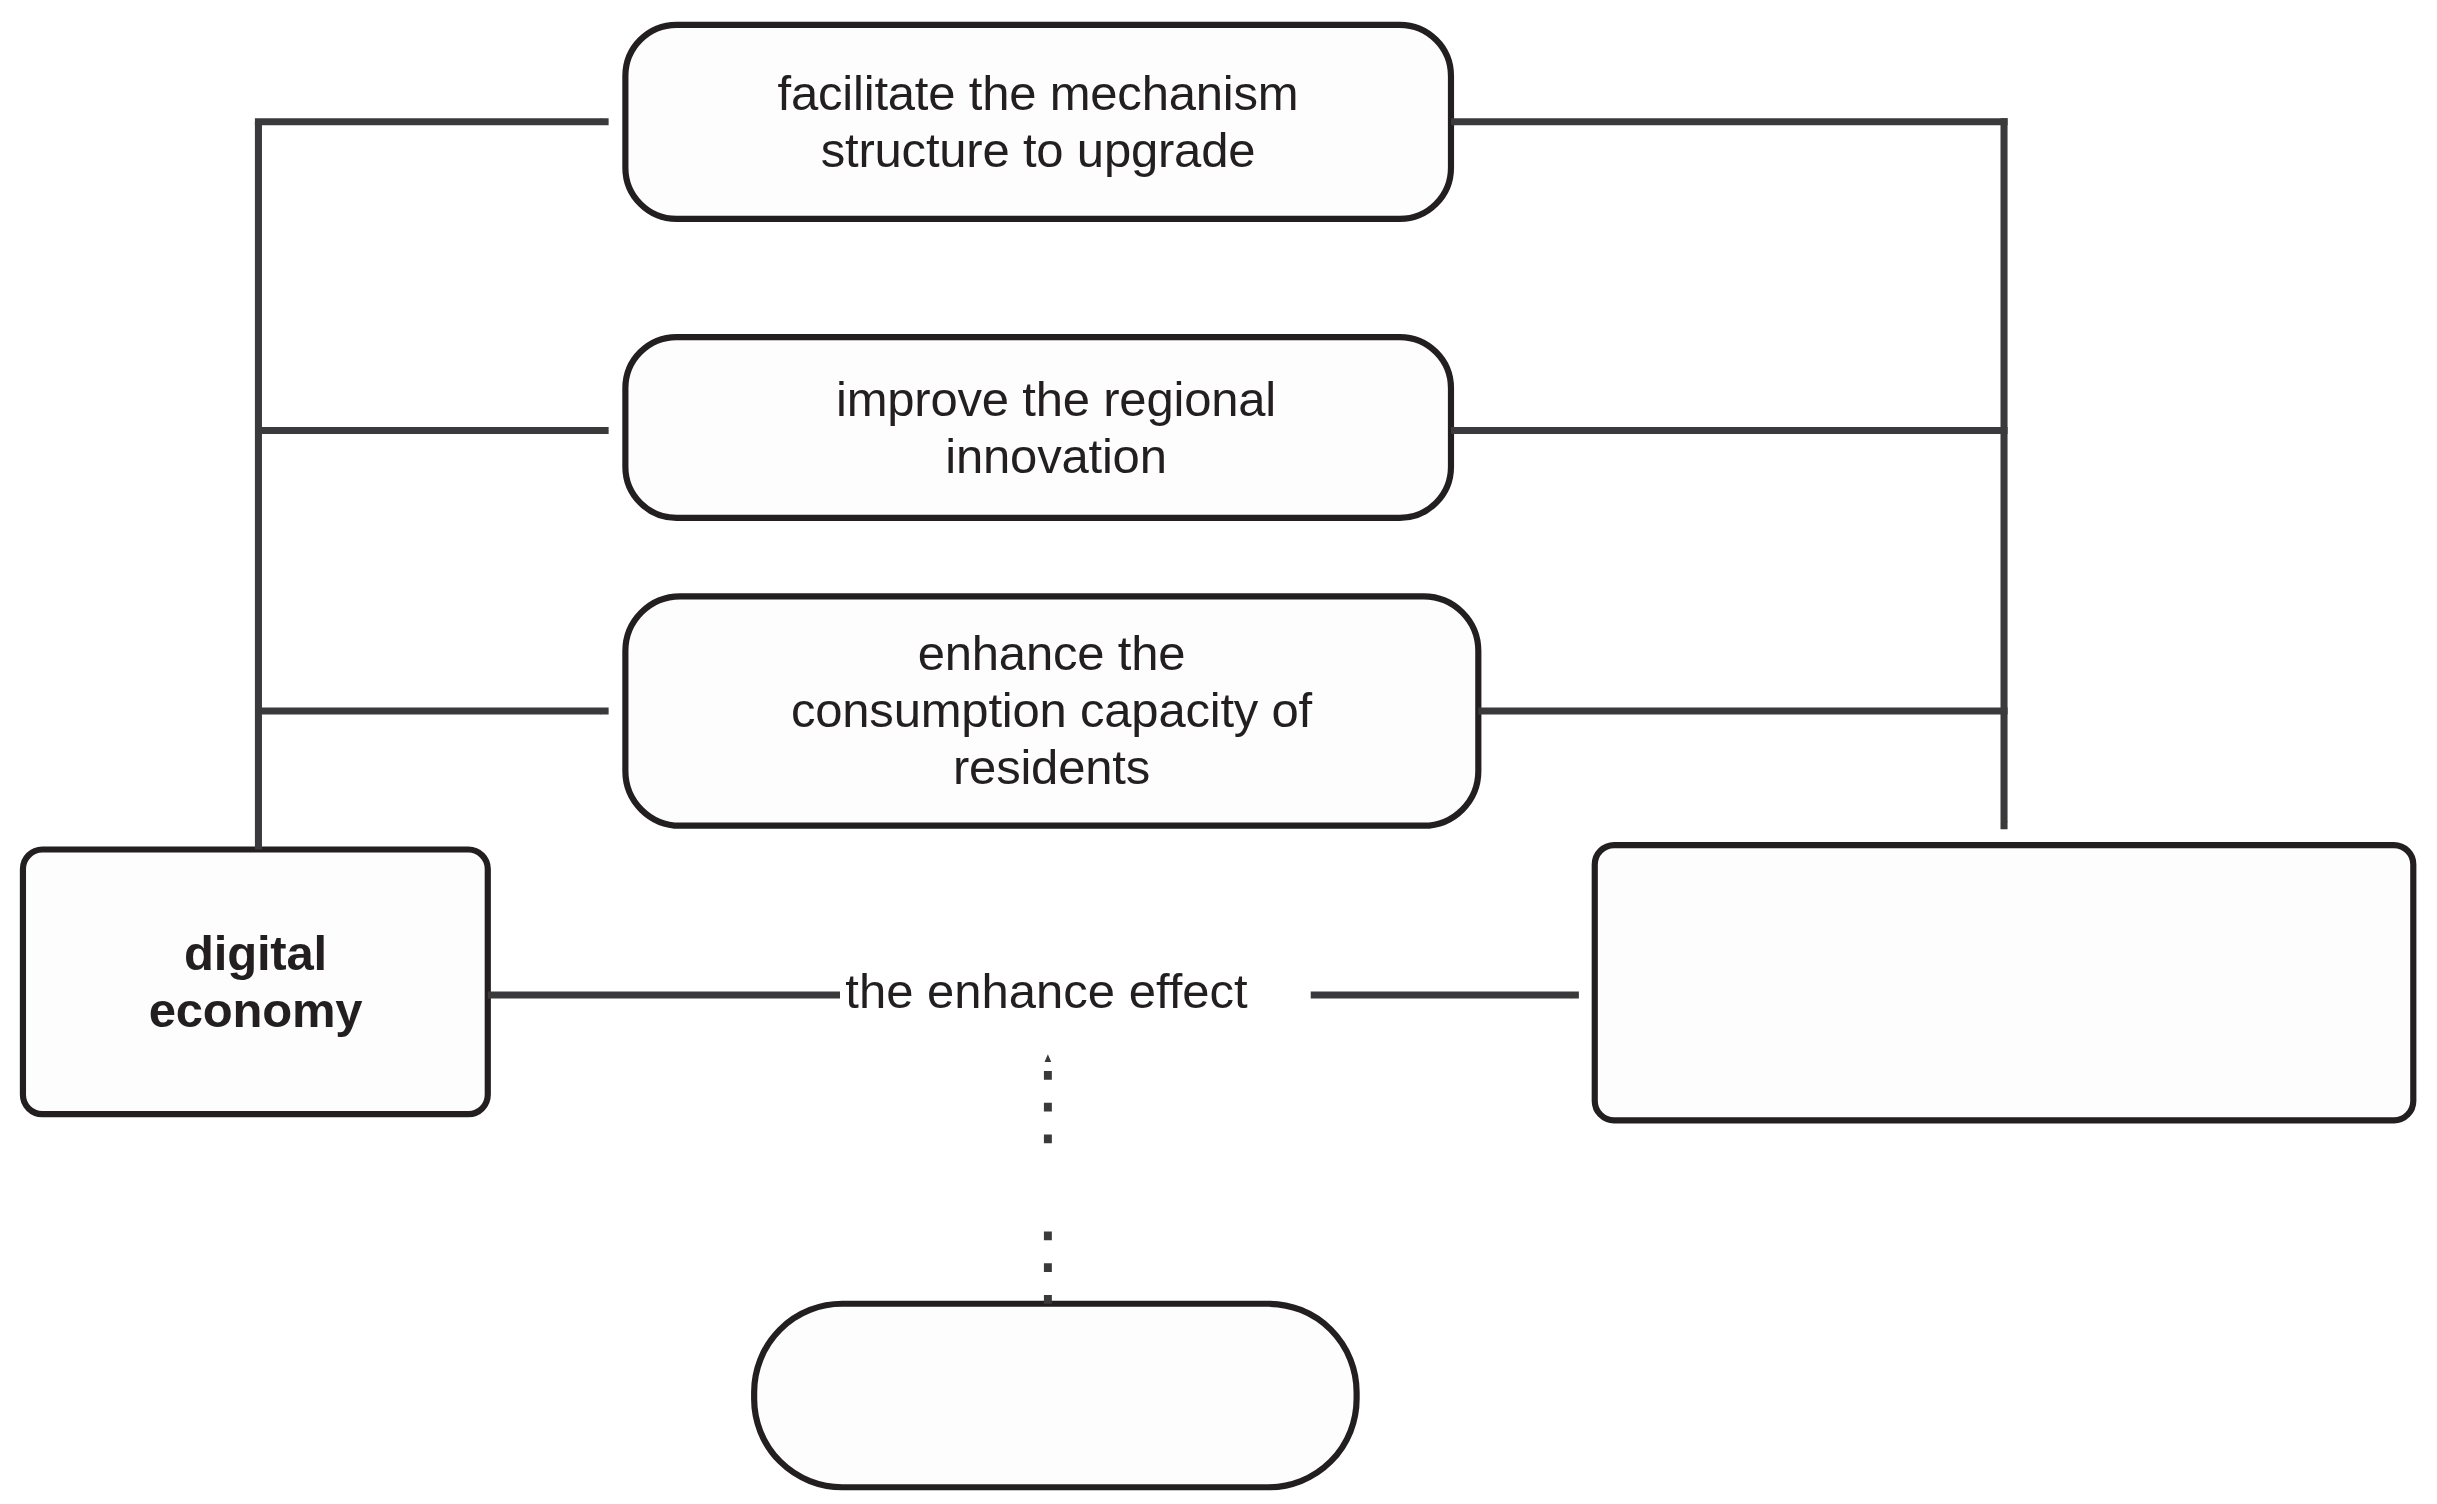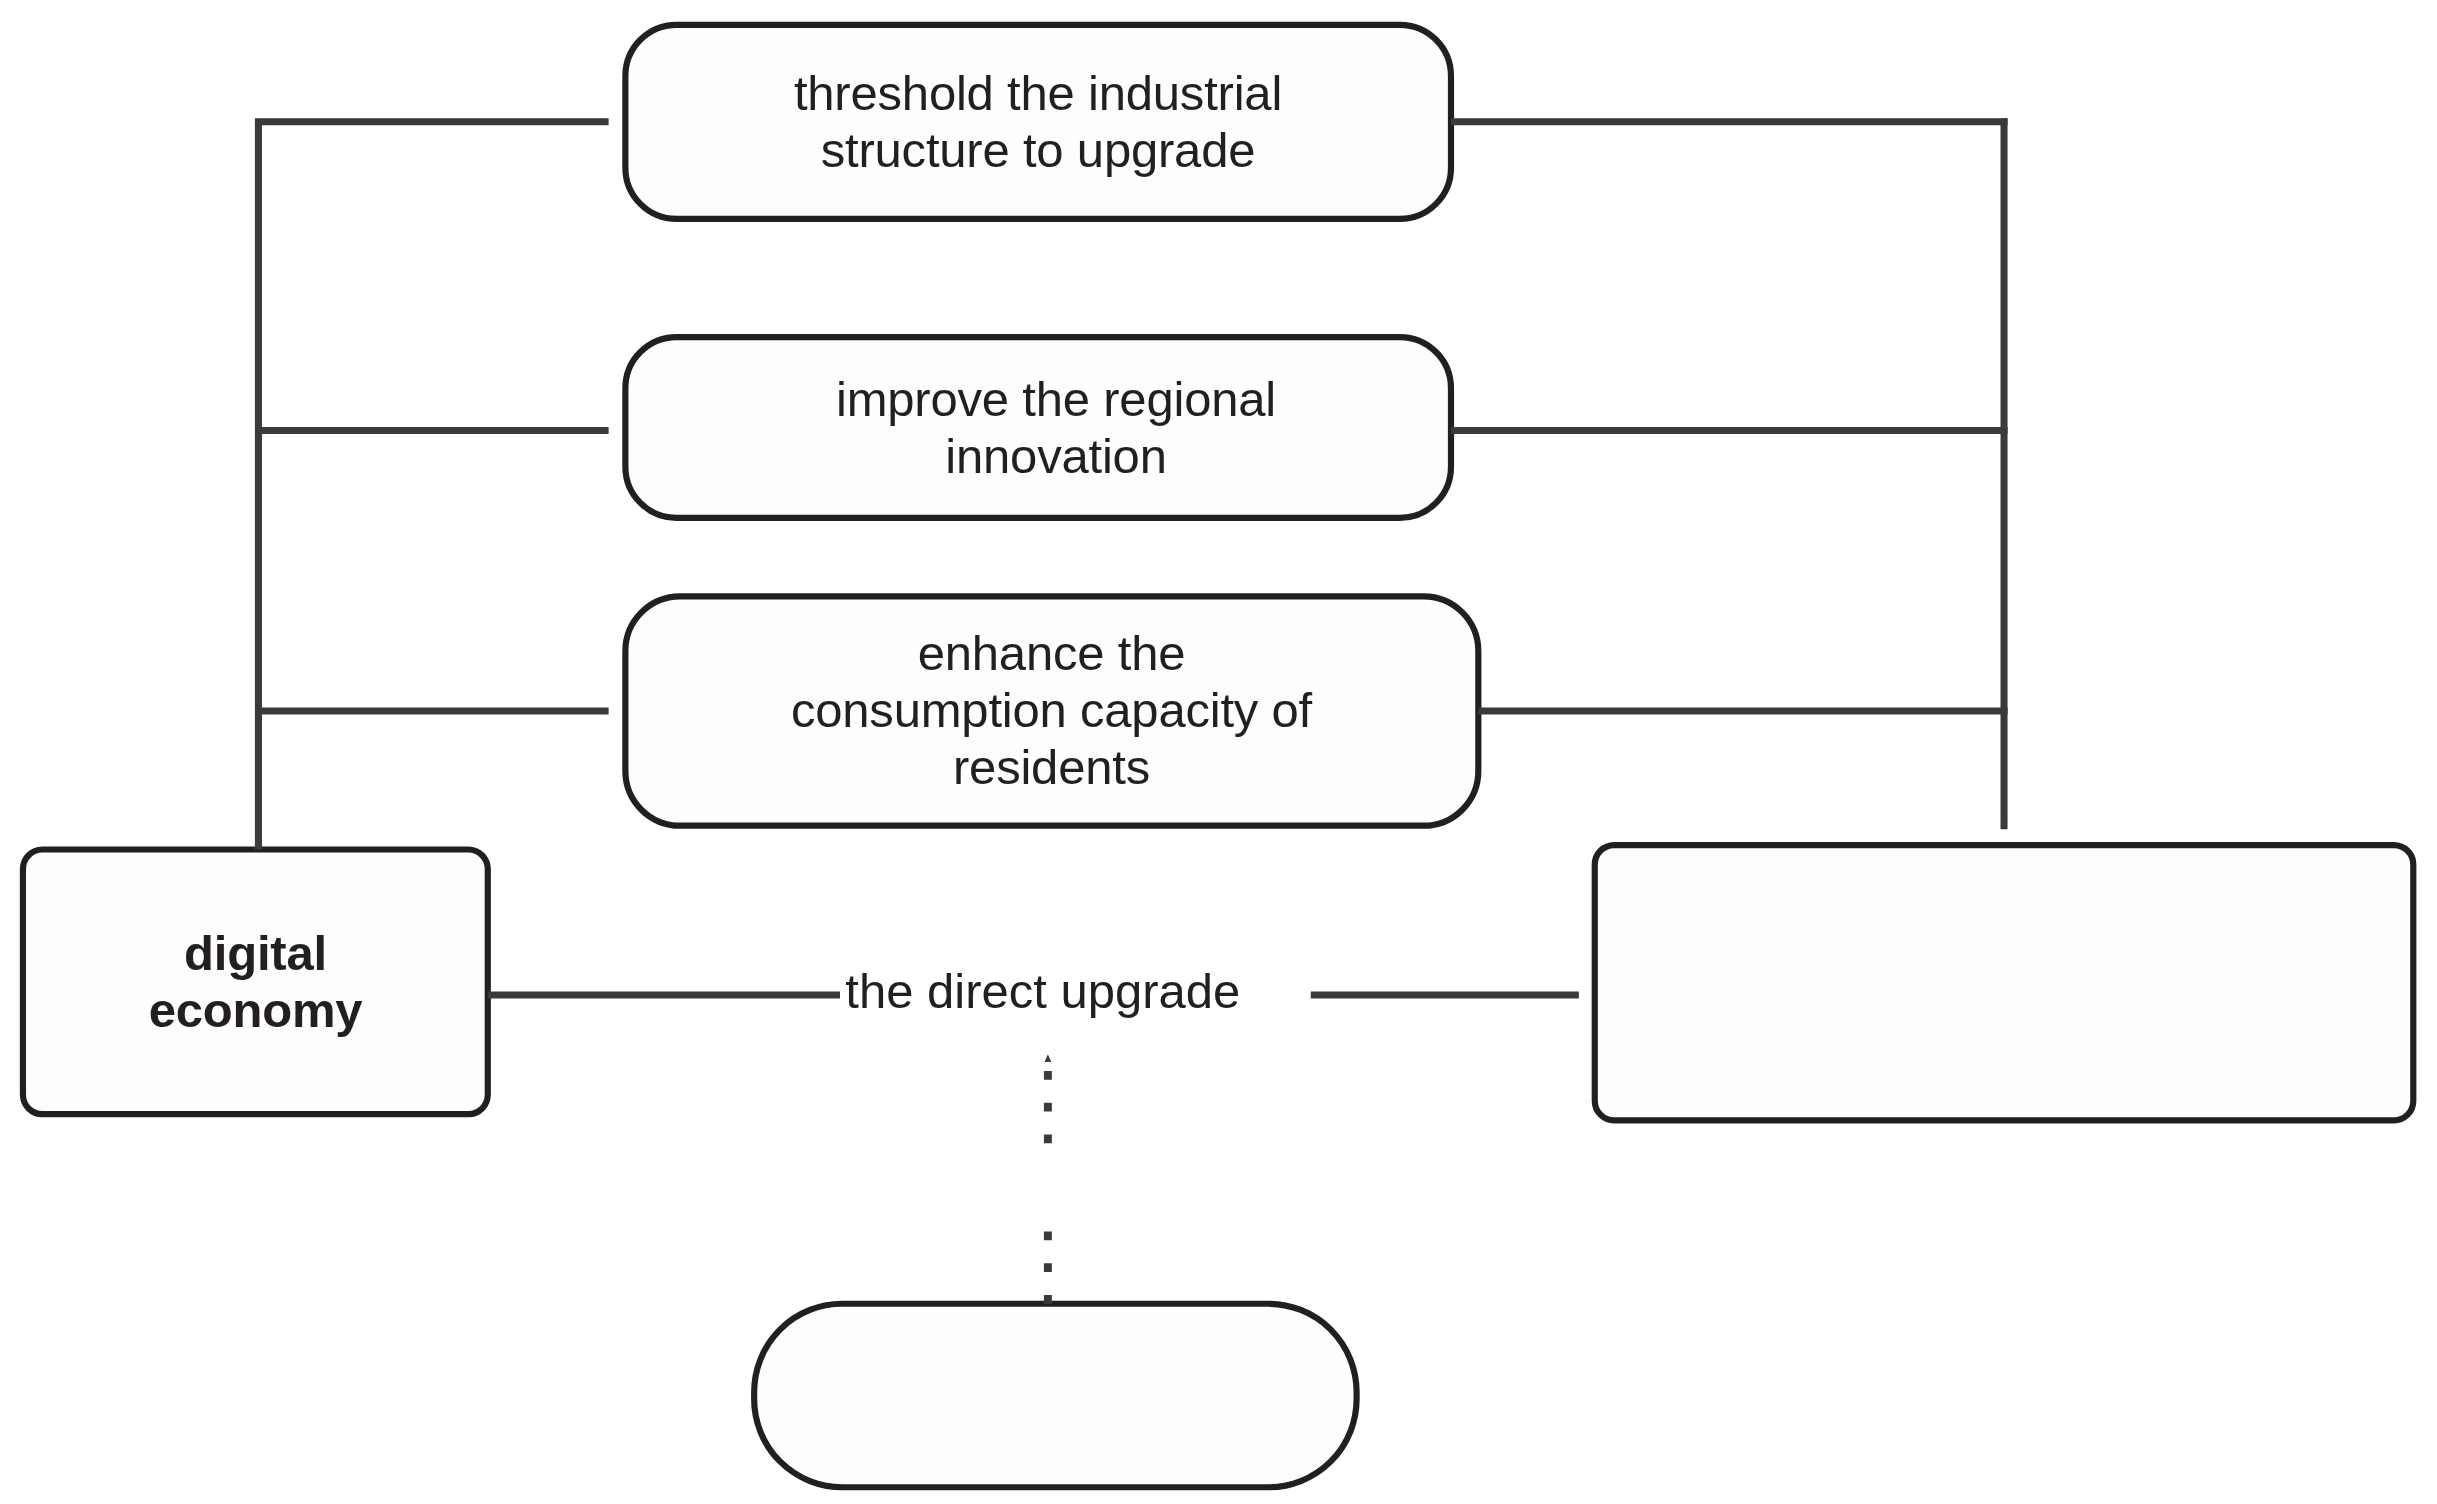--- a/index.html
+++ b/index.html
@@ -97,32 +97,32 @@
 
     <path d="M553,1128 L960,1128" fill="none" stroke="#3a3a3c" stroke-width="8"></path>
 
     <path d="M1486,1128 L1790,1128" fill="none" stroke="#3a3a3c" stroke-width="8" marker-end="url(#arrow-right)"></path>
 
     <path d="M1188,1296 L1188,1195" fill="none" stroke="#3a3a3c" stroke-width="9" stroke-dasharray="10 26" stroke-linecap="butt" marker-end="url(#arrow-up)"></path>
 
     <path d="M1188,1478 L1188,1382" fill="none" stroke="#3a3a3c" stroke-width="9" stroke-dasharray="10 26" stroke-linecap="butt"></path>
   </svg>
 
-  <div class="node-label" style="left:625px; top:25px; width:826px; height:194px;">threshold the industrial
+  <div class="node-label" style="left:625px; top:25px; width:826px; height:194px;">facilitate the mechanism
 structure to upgrade</div>
 
   <div class="node-label" style="left:643px; top:337px; width:826px; height:181px;">improve the regional
 innovation</div>
 
   <div class="node-label" style="left:625px; top:596px; width:853px; height:229px;">enhance the
 consumption capacity of
 residents</div>
 
   <div class="node-label" style="left:23px; top:849px; width:465px; height:265px;font-weight:bold;">digital
 economy</div>
 
 
 
-  <div class="edge-label" style="left:840px; top:965px;">the direct upgrade</div>
+  <div class="edge-label" style="left:840px; top:965px;">the enhance effect</div>
 
 
 </div>
 
 
 </body></html>

